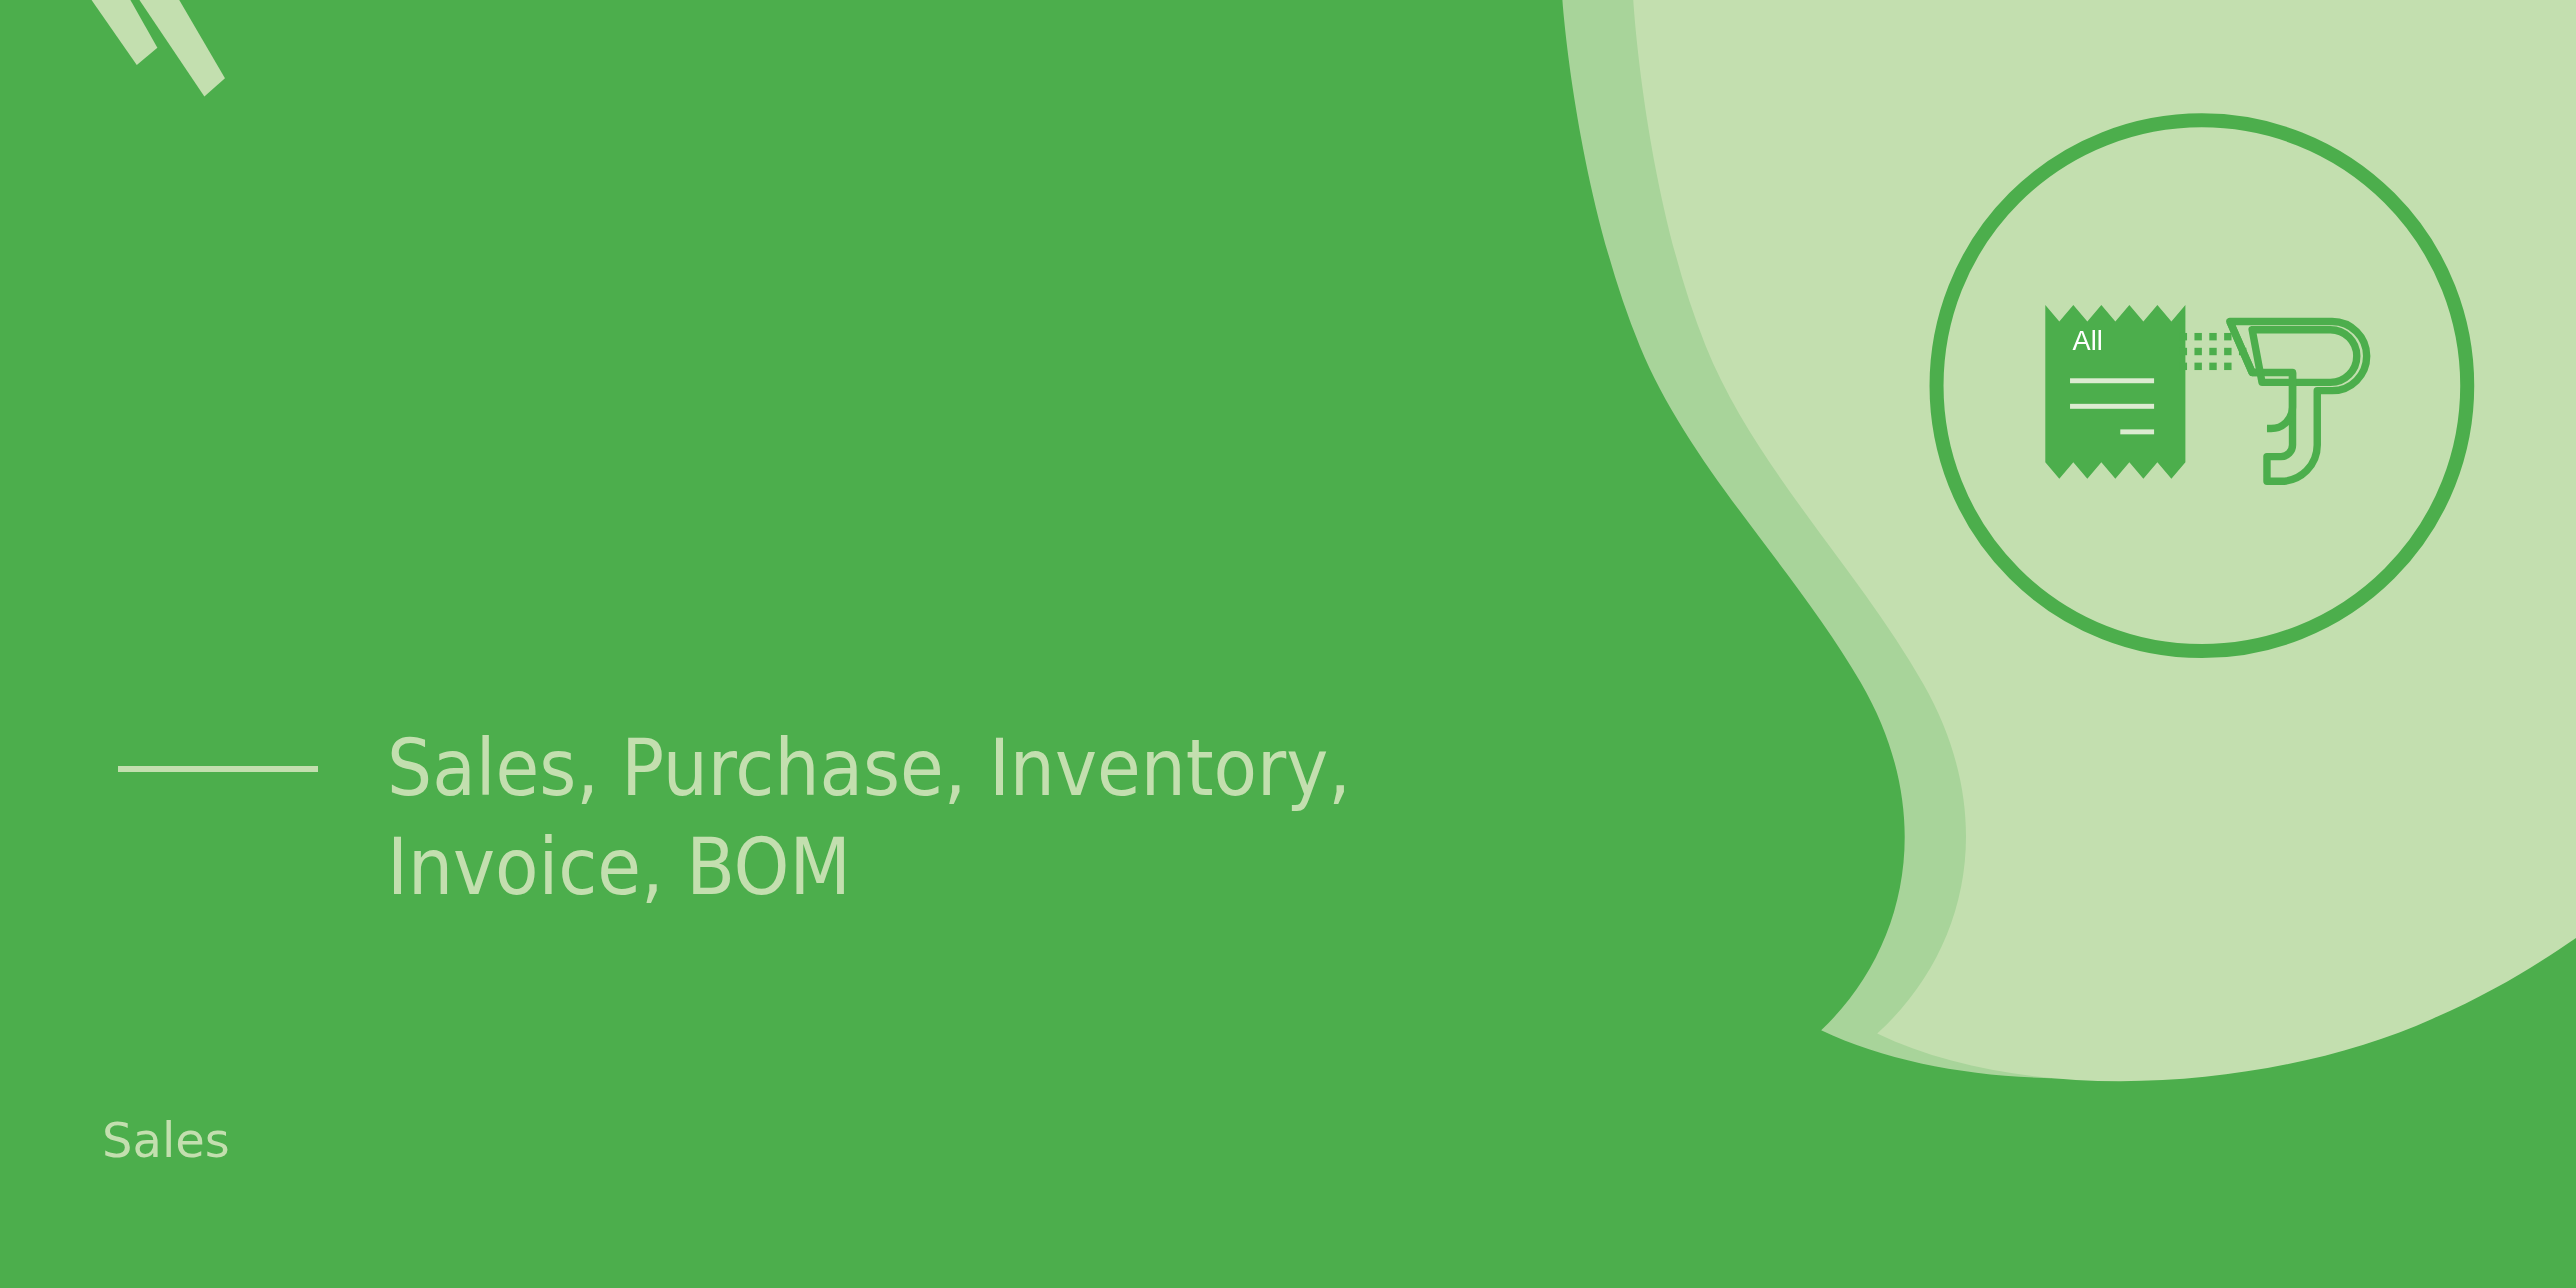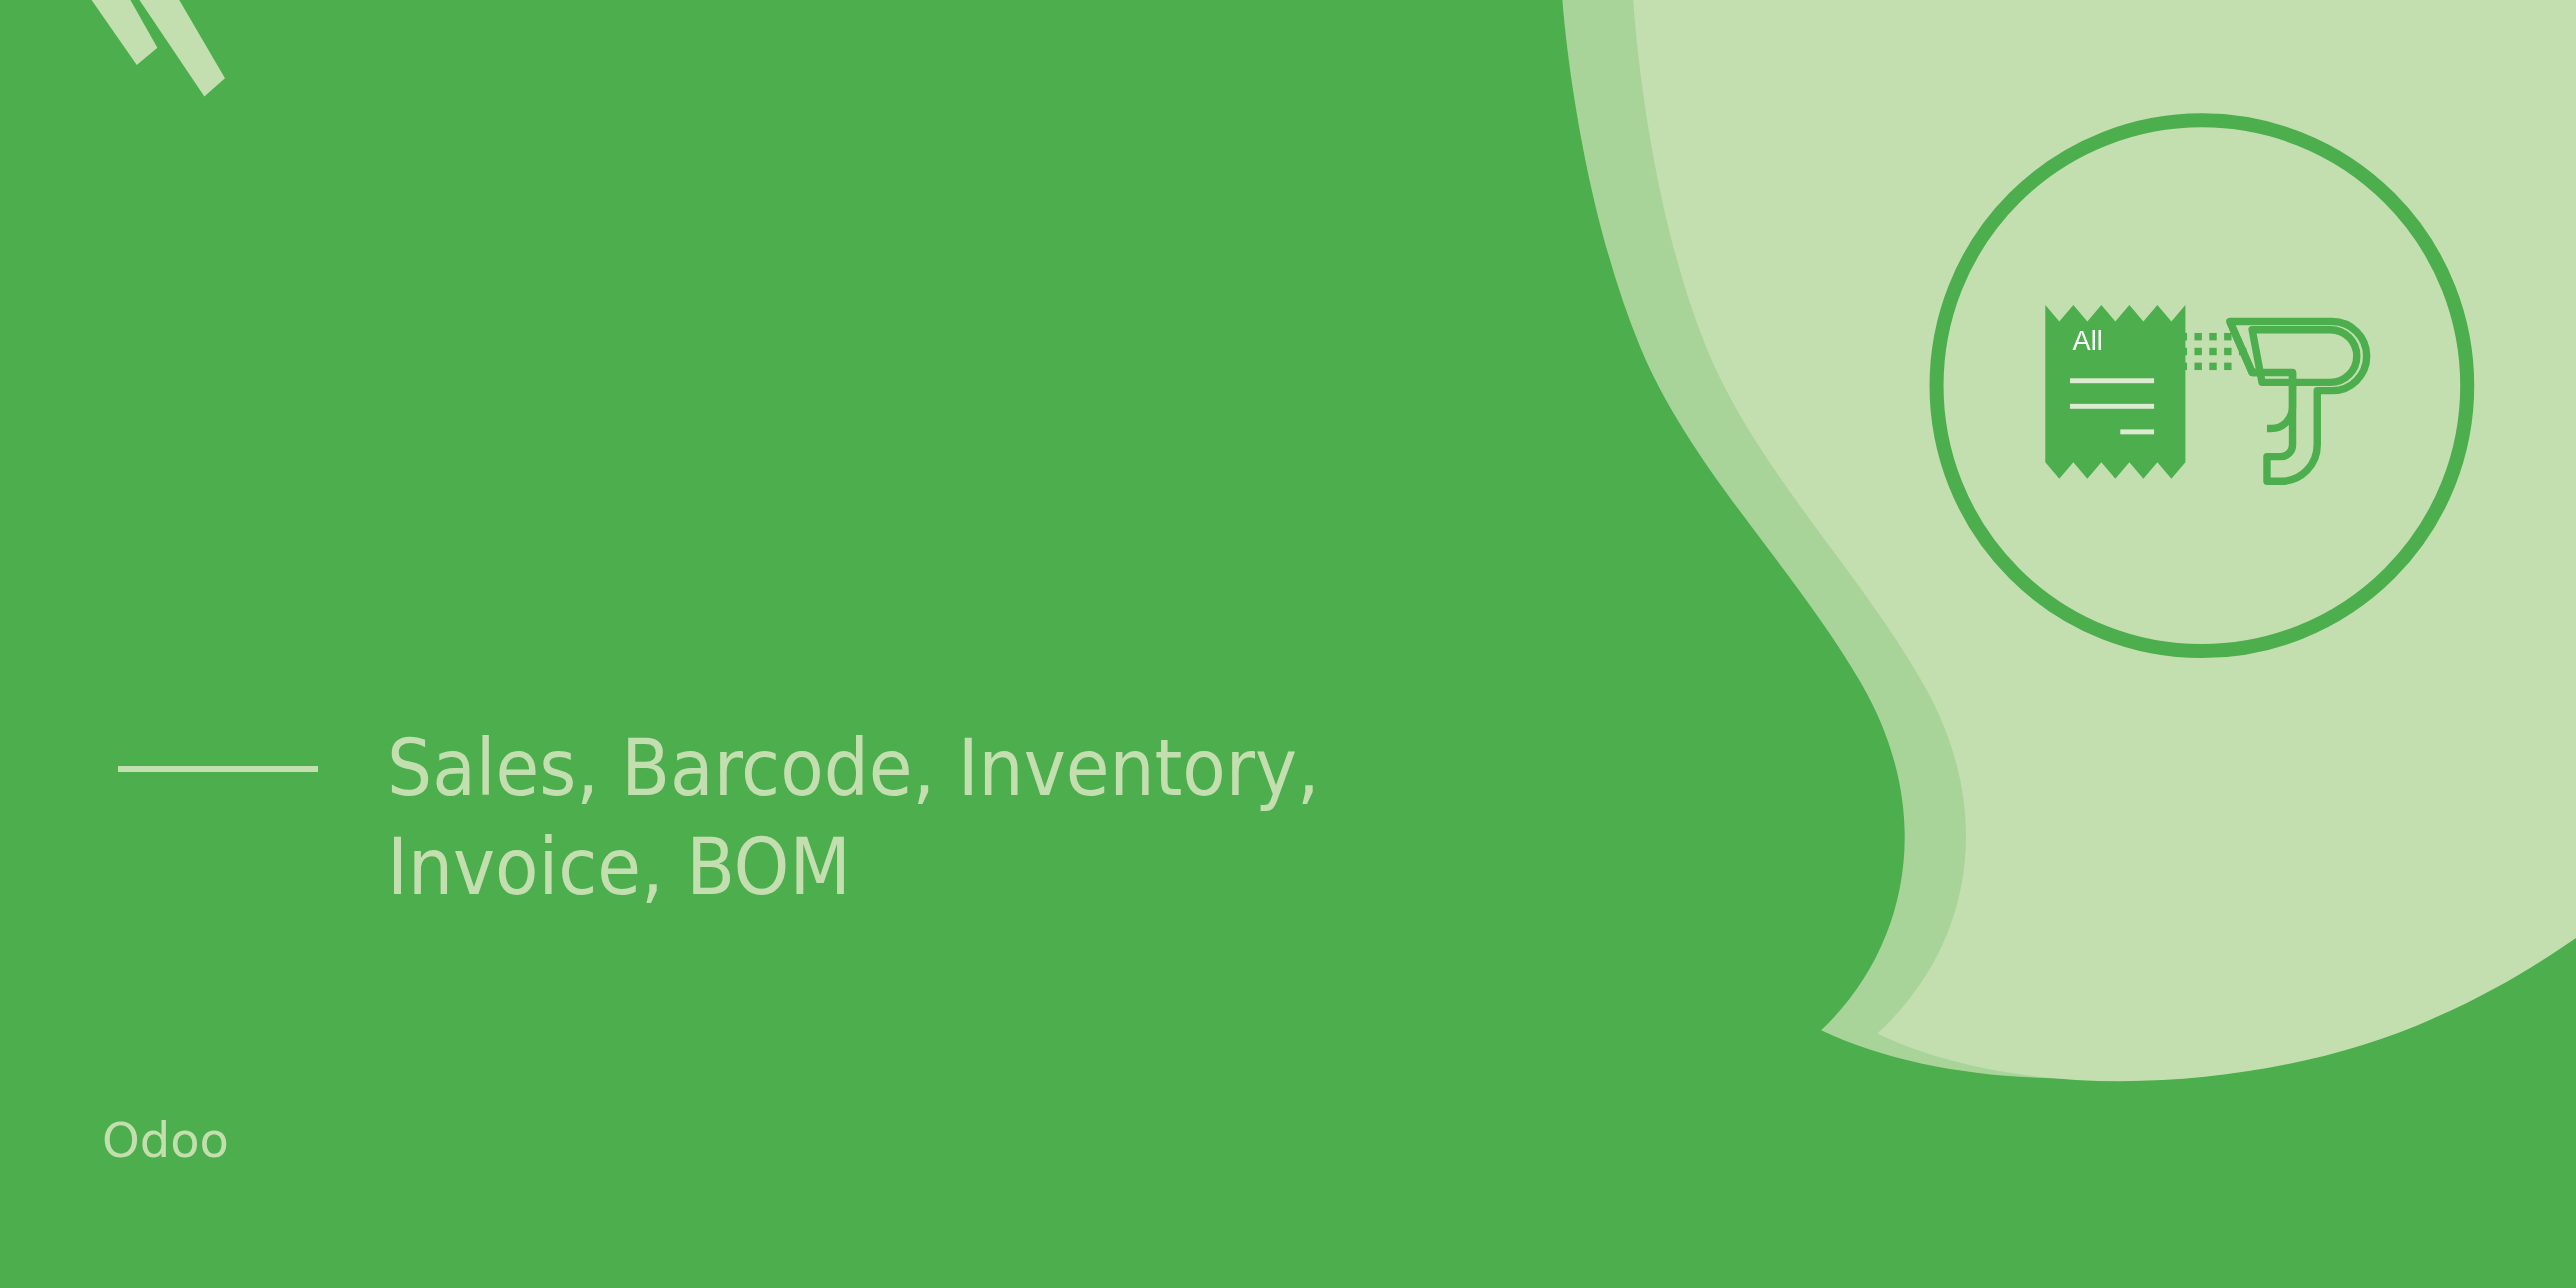--- a/index.html
+++ b/index.html
@@ -162,19 +162,19 @@
       <path d="M2706,390 L2733,452 L2745,452"></path>
 
       <path d="M2782,452 L2782,494
                a26,26 0 0 1 -26,26
                L2751,520"></path>
     </g>
   </svg>
 
   <div class="text-layer">
     <div id="rule"></div>
-    <p id="subtitle">Sales, Barcode, Inventory,
+    <p id="subtitle">Sales, Purchase, Inventory,
 Invoice, BOM</p>
-    <p id="brand">Odoo</p>
+    <p id="brand">Sales</p>
   </div>
 
 </div>
 
 
 </body></html>

